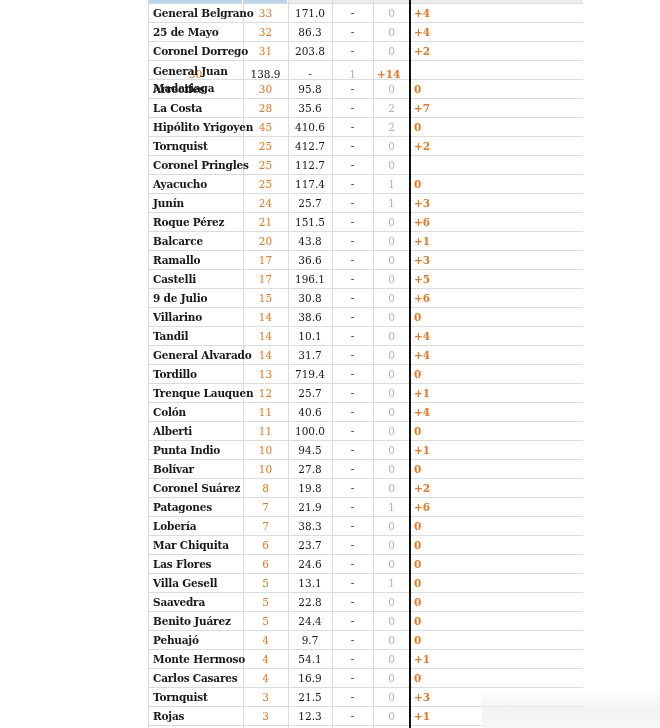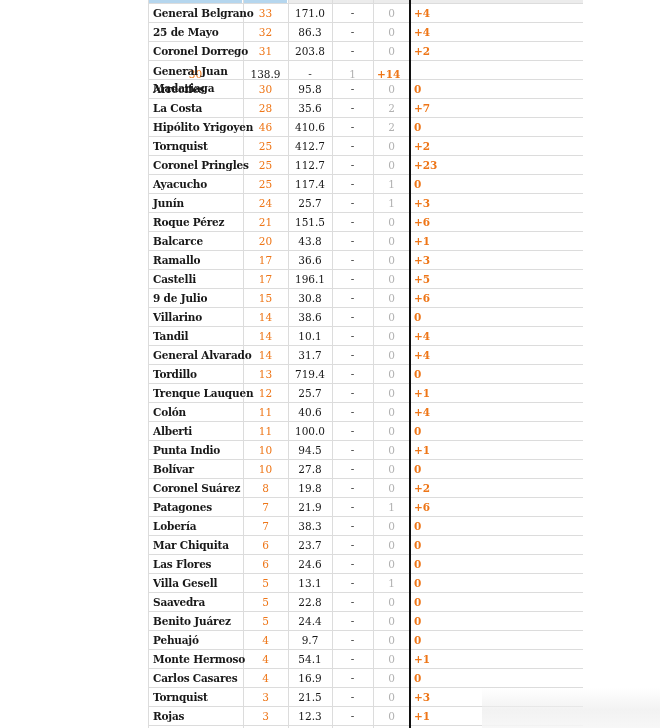--- a/index.html
+++ b/index.html
@@ -106,41 +106,40 @@
       <div class="row">
         <span class="cell c-name">La Costa</span>
         <span class="cell c-count">28</span>
         <span class="cell c-rate">35.6</span>
         <span class="cell c-dash">-</span>
         <span class="cell c-secondary">2</span>
         <span class="cell c-change">+7</span>
       </div>
       <div class="row">
         <span class="cell c-name">Hipólito Yrigoyen</span>
-        <span class="cell c-count">46</span>
+        <span class="cell c-count">45</span>
         <span class="cell c-rate">410.6</span>
         <span class="cell c-dash">-</span>
         <span class="cell c-secondary">2</span>
         <span class="cell c-change">0</span>
       </div>
       <div class="row">
         <span class="cell c-name">Tornquist</span>
         <span class="cell c-count">25</span>
         <span class="cell c-rate">412.7</span>
         <span class="cell c-dash">-</span>
         <span class="cell c-secondary">0</span>
         <span class="cell c-change">+2</span>
       </div>
       <div class="row">
         <span class="cell c-name">Coronel Pringles</span>
         <span class="cell c-count">25</span>
         <span class="cell c-rate">112.7</span>
         <span class="cell c-dash">-</span>
         <span class="cell c-secondary">0</span>
-        <span class="cell c-change">+23</span>
       </div>
       <div class="row">
         <span class="cell c-name">Ayacucho</span>
         <span class="cell c-count">25</span>
         <span class="cell c-rate">117.4</span>
         <span class="cell c-dash">-</span>
         <span class="cell c-secondary">1</span>
         <span class="cell c-change">0</span>
       </div>
       <div class="row">

